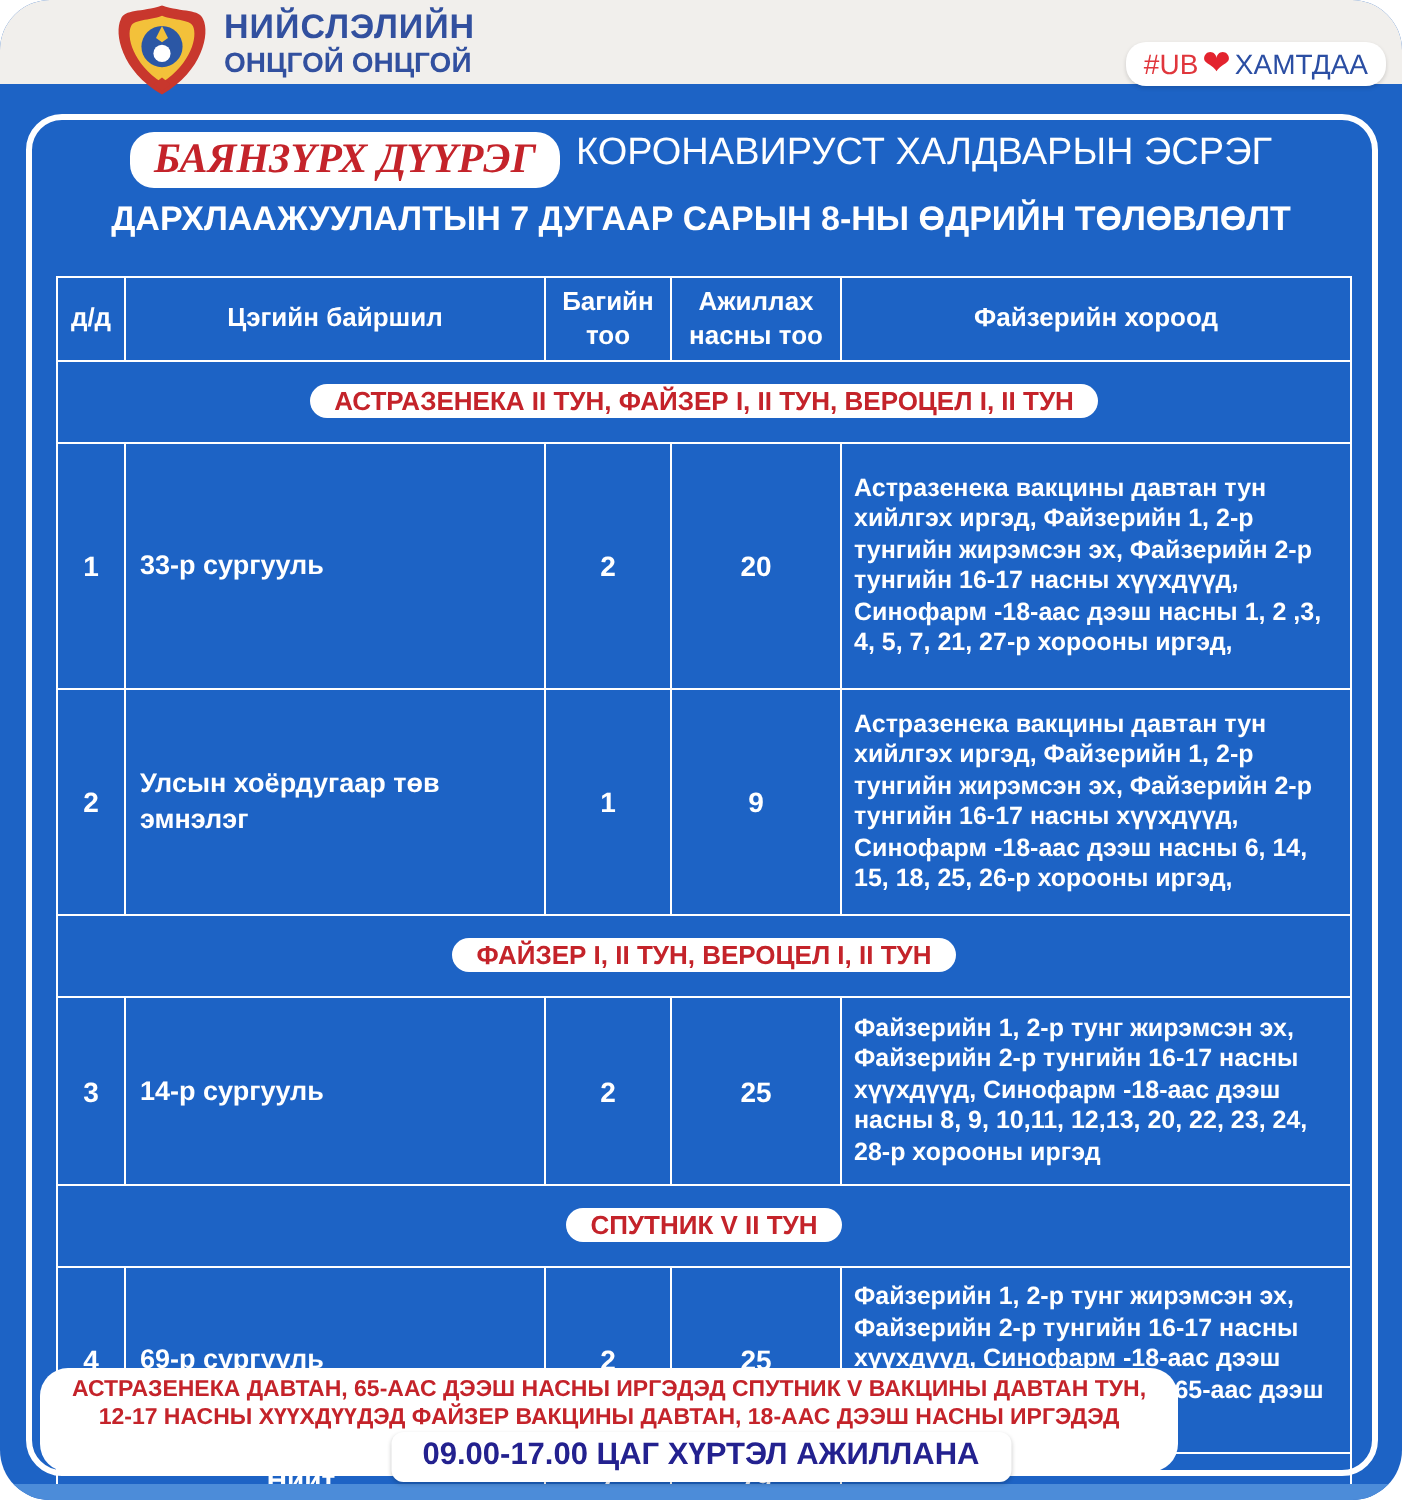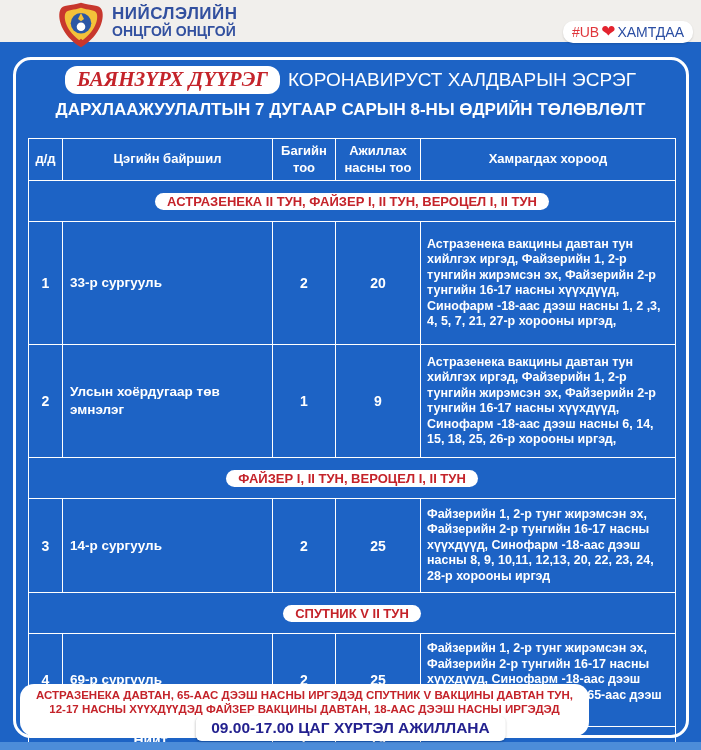--- a/index.html
+++ b/index.html
@@ -1,20 +1,21 @@
 <!DOCTYPE html>
 <html><head>
 <meta charset="utf-8">
 <style>
   * { margin:0; padding:0; box-sizing:border-box; }
   html,body { width:701px; }
   .page {
     position:relative; width:701px; height:750px;
     background:#1d63c5; overflow:hidden;
     font-family:"Liberation Sans", sans-serif;
+    border-radius:25px;
   }
   
   .top-band { position:absolute; top:0; left:0; width:701px; height:42px; background:#f1efec; }
   .emblem { position:absolute; left:55px; top:1px; }
   .org-name { position:absolute; left:112px; top:5px; color:#32509f; font-weight:bold; line-height:1.1; }
   .org-line1 { font-size:17px; letter-spacing:0.5px; }
   .org-line2 { font-size:14px; }
   .hashtag-pill {
     position:absolute; right:8px; top:21px; z-index:6;
     background:#fff; border-radius:10px; padding:2px 9px 3px 9px;
@@ -27,21 +28,21 @@
 
   
   .outer-border {
     position:absolute; left:13px; top:57px; width:676px; height:681px;
     border:3px solid #ffffff; border-radius:18px; pointer-events:none;
   }
   .bottom-strip { position:absolute; left:0; bottom:0; width:701px; height:8px; background:#4c8cd9; }
 
   
   .title { position:absolute; left:28px; top:66px; width:645px; text-align:center; color:#fff; }
-  .title-line1 { display:flex; justify-content:center; align-items:center; gap:8px; }
+  .title-line1 { display:flex; justify-content:center; gap:8px; }
   .district-pill {
     background:#fff; color:#c4232a; border-radius:12px; padding:1px 12px 2px 12px;
     font-family:"Liberation Serif", serif; font-style:italic; font-weight:bold; font-size:21px;
     white-space:nowrap;
   }
   .title-text { font-weight:normal; font-size:19px; white-space:nowrap; }
   .title-line2 { font-weight:bold; font-size:17px; margin-top:6px; }
 
   
   .schedule {
@@ -122,21 +123,21 @@
         <col style="width:63px">
         <col style="width:85px">
         <col style="width:255px">
     </colgroup>
     <thead>
       <tr>
         <th>д/д</th>
         <th>Цэгийн байршил</th>
         <th>Багийн тоо</th>
         <th>Ажиллах насны тоо</th>
-        <th>Хамрагдах хороод</th>
+        <th>Файзерийн хороод</th>
       </tr>
     </thead>
     <tbody>
         <tr class="band-row">
           <td colspan="5"><span class="band-pill">АСТРАЗЕНЕКА II ТУН, ФАЙЗЕР I, II ТУН, ВЕРОЦЕЛ I, II ТУН</span></td>
         </tr>
         <tr>
           <td class="cell-num">1</td>
           <td class="cell-location">33-р сургууль</td>
           <td class="cell-teams">2</td>

